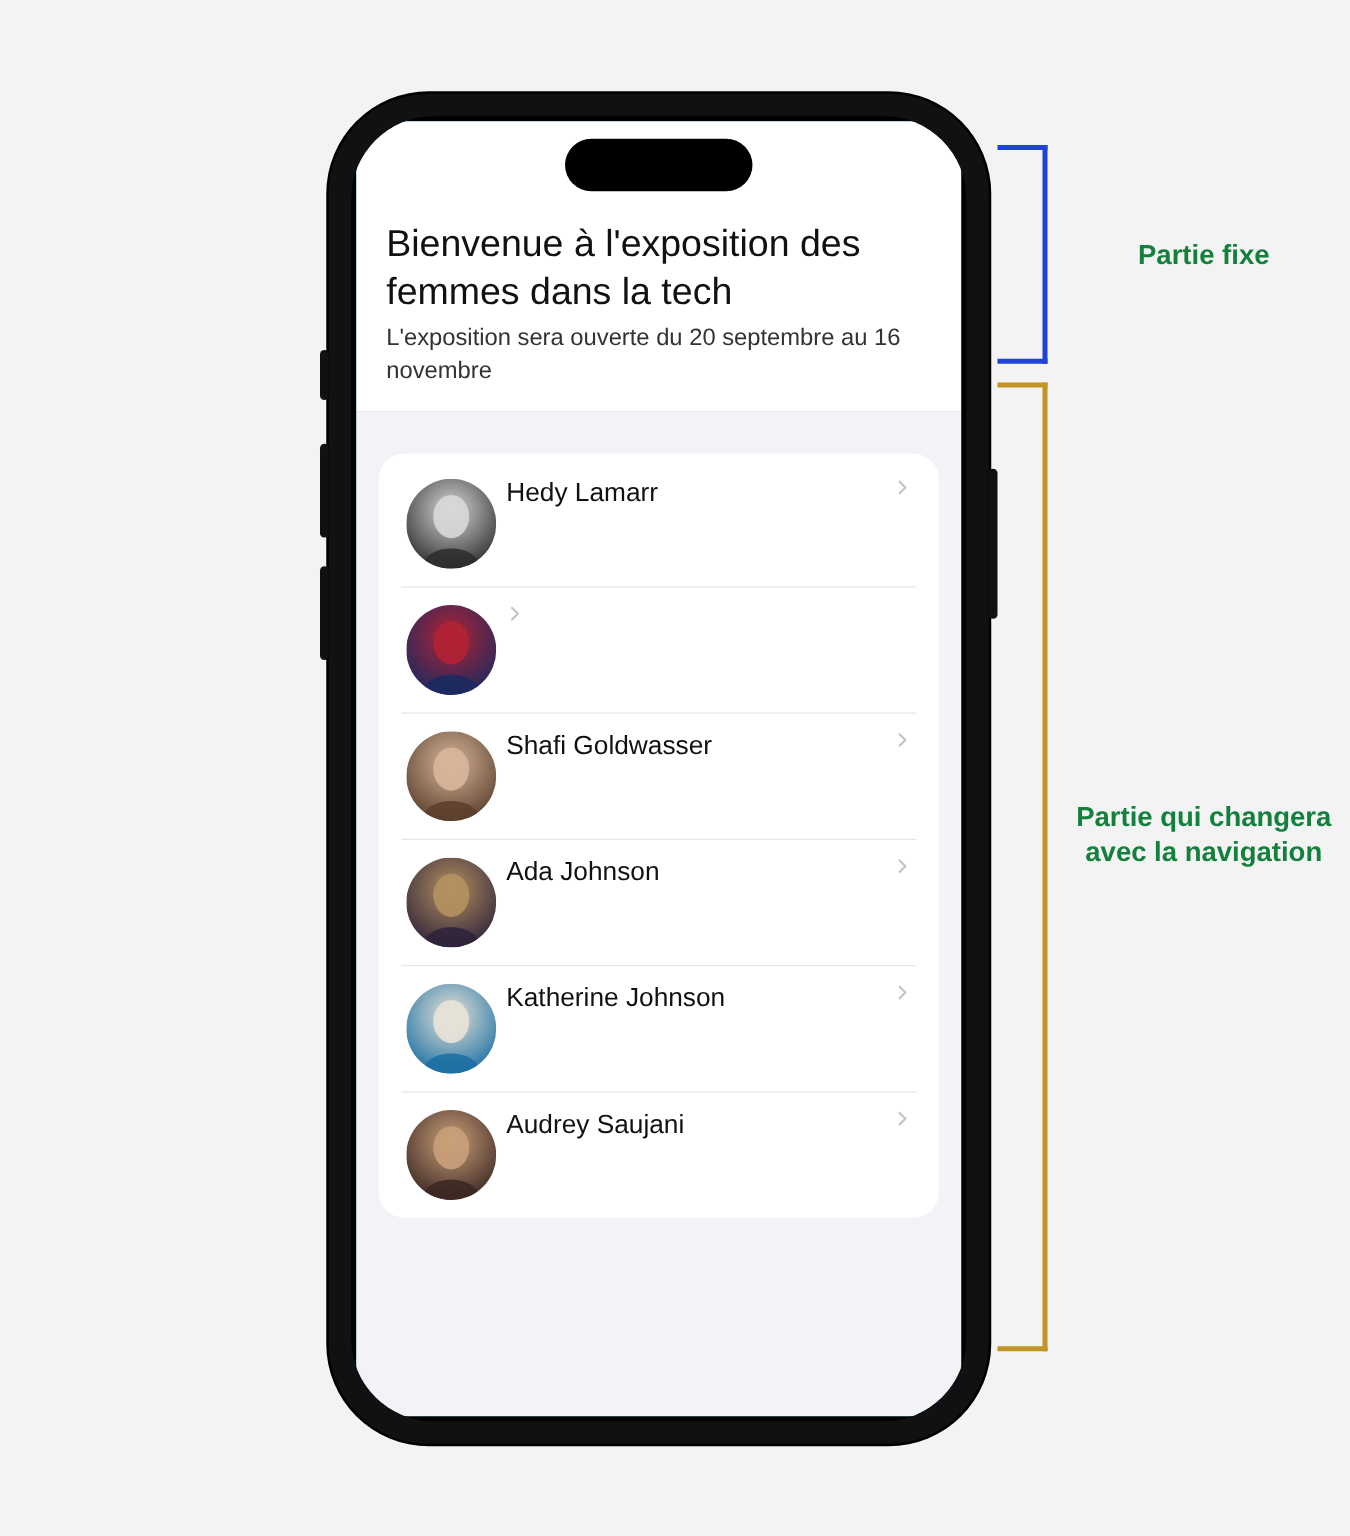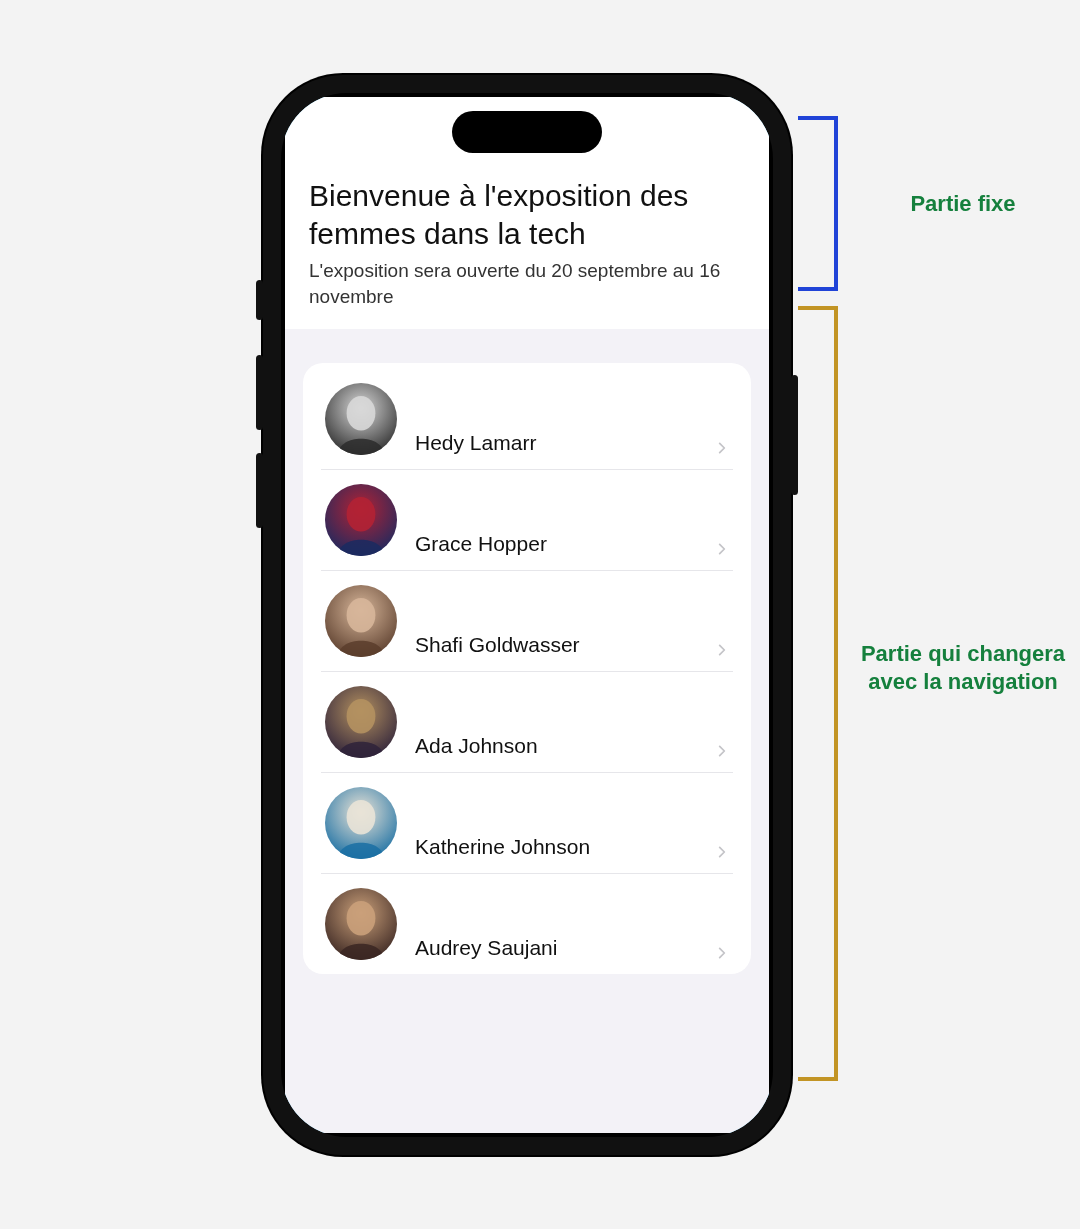--- a/index.html
+++ b/index.html
@@ -92,22 +92,22 @@
     padding-top: 34px;
   }
   .card {
     margin: 0 18px;
     background: #fff;
     border-radius: 20px;
     padding: 0 18px;
   }
   .row {
     display: flex;
-    align-items: flex-end;
-    gap: 18px;
+    align-items: flex-start;
+    gap: 8px;
     padding: 14px 4px;
     border-bottom: 1px solid #e6e6ea;
     cursor: pointer;
   }
   .row:first-child { padding-top: 20px; }
   .row:last-child  { border-bottom: none; }
   .avatar {
     width: 72px;
     height: 72px;
     border-radius: 50%;
@@ -203,21 +203,20 @@
       <radialGradient id="g1a2a60" cx="50%" cy="35%" r="70%">
         <stop offset="0%" stop-color="#b22234"></stop>
         <stop offset="100%" stop-color="#1a2a60"></stop>
       </radialGradient>
     </defs>
     <rect width="100" height="100" fill="url(#g1a2a60)"></rect>
     <ellipse cx="50" cy="42" rx="20" ry="24" fill="#b22234" opacity="0.9"></ellipse>
     <path d="M18 100 C18 70 82 70 82 100 Z" fill="#1a2a60" opacity="0.85"></path>
   </svg>
               </div>
-              <span class="row-label">Grace Hopper</span>
               <span class="chev">
   <svg viewBox="0 0 24 24" fill="none" stroke="currentColor" stroke-width="3" stroke-linecap="round" stroke-linejoin="round">
     <polyline points="8 4 16 12 8 20"></polyline>
   </svg>
               </span>
             </div>
             <div class="row">
               <div class="avatar">
   <svg viewBox="0 0 100 100" xmlns="http://www.w3.org/2000/svg">
     <defs>

